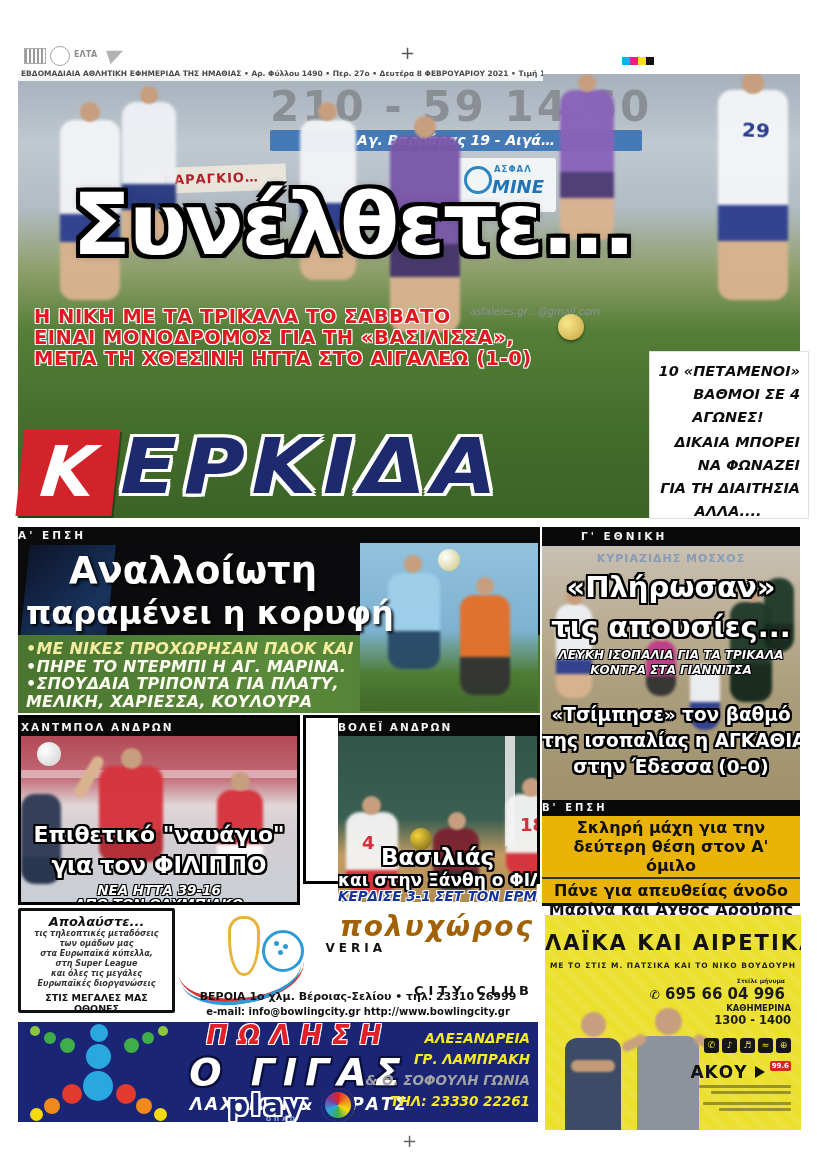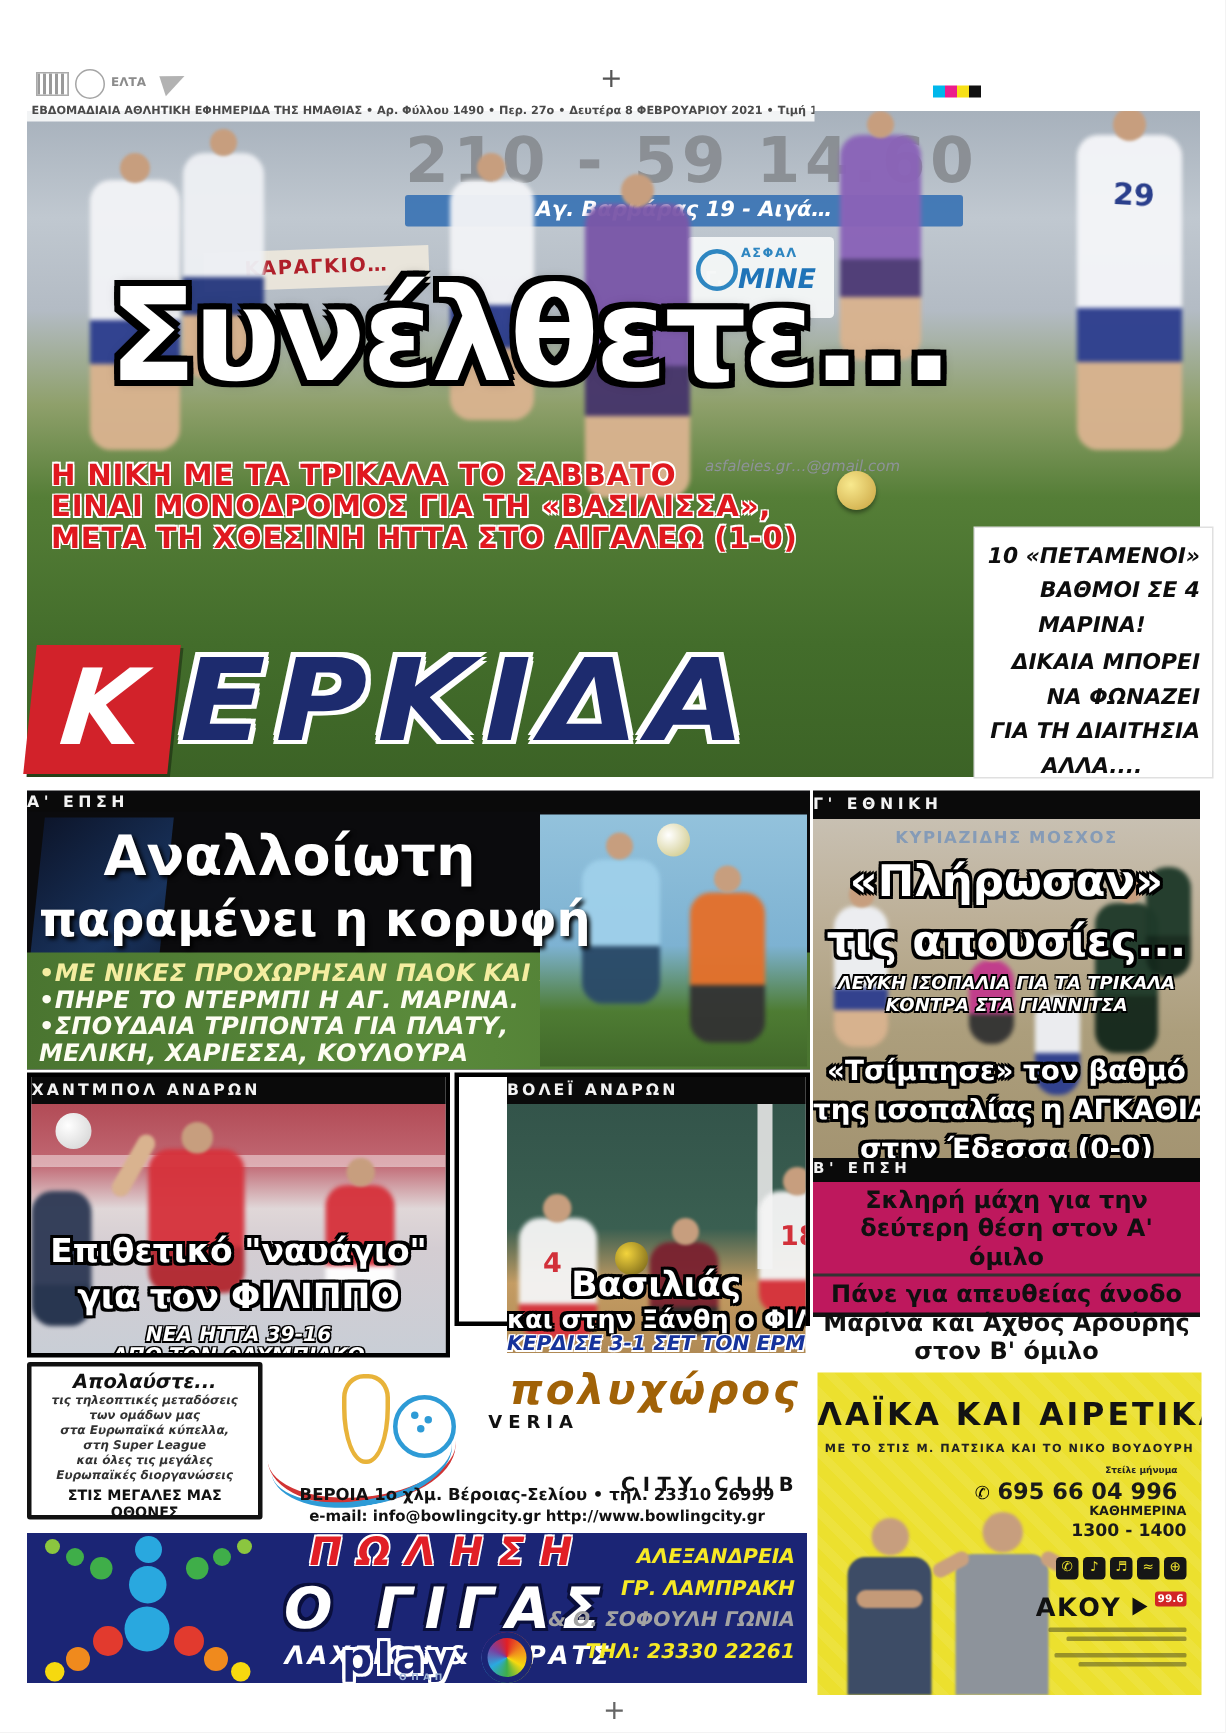--- a/index.html
+++ b/index.html
@@ -77,21 +77,21 @@
       <div class="b olw1 ws" style="font-size:19.5px;line-height:21px;color:#e0181f;letter-spacing:.5px;">Η ΝΙΚΗ ΜΕ ΤΑ ΤΡΙΚΑΛΑ ΤΟ ΣΑΒΒΑΤΟ</div>
       <div class="b olw1 ws" style="font-size:19.5px;line-height:21px;color:#e0181f;letter-spacing:.5px;">ΕΙΝΑΙ ΜΟΝΟΔΡΟΜΟΣ ΓΙΑ ΤΗ «ΒΑΣΙΛΙΣΣΑ»,</div>
       <div class="b olw1 ws" style="font-size:19.5px;line-height:21px;color:#e0181f;letter-spacing:.5px;">ΜΕΤΑ ΤΗ ΧΘΕΣΙΝΗ ΗΤΤΑ ΣΤΟ ΑΙΓΑΛΕΩ (1-0)</div>
     </div>
   </div>
 
   <div class="abs" style="left:650px;top:352px;width:158px;height:166px;background:#fff;box-shadow:0 0 0 1px #e0e0e0;z-index:10;padding:8px 8px 0 6px;box-sizing:border-box;text-align:right;">
     <div class="b i" style="font-size:14.5px;line-height:23px;color:#0d0d0d;">
       <div>10 «ΠΕΤΑΜΕΝΟΙ»</div>
       <div>ΒΑΘΜΟΙ ΣΕ 4</div>
-      <div style="text-align:center;">ΜΑΡΙΝΑ!</div>
+      <div style="text-align:center;">ΑΓΩΝΕΣ!</div>
     </div>
     <div class="b i" style="font-size:14.5px;line-height:23px;color:#0d0d0d;margin-top:2px;">
       <div>ΔΙΚΑΙΑ ΜΠΟΡΕΙ</div>
       <div>ΝΑ ΦΩΝΑΖΕΙ</div>
       <div>ΓΙΑ ΤΗ ΔΙΑΙΤΗΣΙΑ</div>
       <div style="text-align:center;">ΑΛΛΑ....</div>
     </div>
   </div>
 
   <div class="abs" style="left:18px;top:428px;width:522px;height:92px;z-index:10;">
@@ -156,42 +156,42 @@
       <div class="fig" style="left:95px;top:92px;width:46px;height:62px;background:linear-gradient(180deg,#7a2230 0 70%,#2b2b2b 70% 100%);"></div>
       <div class="head" style="left:110px;top:76px;width:18px;height:18px;"></div>
       <div class="abs" style="left:72px;top:92px;width:22px;height:22px;border-radius:50%;background:radial-gradient(circle at 35% 35%,#f3d43c,#6b5a16);"></div>
       <div class="abs b ctr olb2 ws" style="left:0;top:108px;width:100%;font-size:23px;color:#fff;">Βασιλιάς</div>
       <div class="abs b ctr olb2 ws" style="left:0;top:134px;width:100%;font-size:17px;color:#fff;">και στην Ξάνθη ο ΦΙΛΙΠΠΟΣ</div>
       <div class="abs b i ctr olw1 ws" style="left:0;top:152px;width:100%;font-size:13.5px;color:#16339b;">ΚΕΡΔΙΣΕ 3-1 ΣΕΤ ΤΟΝ ΕΡΜΟΓΕΝΗ</div>
     </div>
   </div>
 
   <div class="abs" style="left:542px;top:527px;width:258px;height:273px;">
-    <div class="secbar" style="height:19px;font-size:10.5px;line-height:19px;">Γ' ΕΘΝΙΚΗ</div>
+    <div class="secbar" style="height:19px;font-size:10.5px;line-height:19px;padding-left:39px;">Γ' ΕΘΝΙΚΗ</div>
     <div style="position:relative;height:254px;overflow:hidden;background:linear-gradient(180deg,#c8c0b2 0%,#bdb098 26%,#ac9e7c 56%,#a1916e 100%);">
       <div class="abs b ctr ws" style="left:0;top:6px;width:100%;font-size:11px;letter-spacing:1px;color:#7f98b8;opacity:.9;">ΚΥΡΙΑΖΙΔΗΣ ΜΟΣΧΟΣ</div>
       <div class="fig" style="left:14px;top:58px;width:36px;height:94px;background:linear-gradient(180deg,#eef0f4 0 58%,#2e3f8f 58% 74%,#d9b38f 74% 100%);"></div>
       <div class="head" style="left:24px;top:42px;width:17px;height:17px;"></div>
       <div class="fig" style="left:188px;top:56px;width:42px;height:100px;background:linear-gradient(180deg,#1f3a2a 0 62%,#14281c 62% 100%);"></div>
       <div class="head" style="left:202px;top:38px;width:18px;height:18px;"></div>
       <div class="fig" style="left:222px;top:32px;width:30px;height:74px;background:linear-gradient(180deg,#1f3a2a 0 62%,#14281c 62% 100%);"></div>
       <div class="fig" style="left:104px;top:94px;width:30px;height:56px;background:linear-gradient(180deg,#c23a8c 0 64%,#333 64% 100%);"></div>
       <div class="head" style="left:112px;top:80px;width:15px;height:15px;"></div>
       <div class="fig" style="left:148px;top:118px;width:30px;height:66px;background:linear-gradient(180deg,#eef0f4 0 58%,#2e3f8f 58% 100%);"></div>
       <div class="abs b ctr olb2 ws" style="left:0;top:24px;width:100%;font-size:29px;color:#fff;">«Πλήρωσαν»</div>
       <div class="abs b ctr olb2 ws" style="left:0;top:64px;width:100%;font-size:29px;color:#fff;">τις απουσίες...</div>
       <div class="abs b i ctr olb1 ws" style="left:0;top:102px;width:100%;font-size:12px;color:#fff;">ΛΕΥΚΗ ΙΣΟΠΑΛΙΑ ΓΙΑ ΤΑ ΤΡΙΚΑΛΑ</div>
       <div class="abs b i ctr olb1 ws" style="left:0;top:117px;width:100%;font-size:12px;color:#fff;">ΚΟΝΤΡΑ ΣΤΑ ΓΙΑΝΝΙΤΣΑ</div>
       <div class="abs b ctr olb2 ws" style="left:0;top:158px;width:100%;font-size:18.5px;color:#fff;">«Τσίμπησε» τον βαθμό</div>
       <div class="abs b ctr olb2 ws" style="left:0;top:184px;width:100%;font-size:18.5px;color:#fff;">της ισοπαλίας η ΑΓΚΑΘΙΑ</div>
       <div class="abs b ctr olb2 ws" style="left:0;top:210px;width:100%;font-size:18.5px;color:#fff;">στην Έδεσσα (0-0)</div>
     </div>
   </div>
 
-  <div class="abs" style="left:542px;top:772px;width:258px;height:106px;border-bottom:3px solid #111;box-sizing:border-box;background:#be185d;">
+  <div class="abs" style="left:542px;top:800px;width:258px;height:106px;border-bottom:3px solid #111;box-sizing:border-box;background:#eab308;">
     <div class="secbar" style="height:16px;font-size:10px;line-height:16px;">Β' ΕΠΣΗ</div>
     <div class="b ctr" style="font-size:16px;line-height:19px;color:#101010;padding:2px 4px;border-bottom:2px solid #333;">Σκληρή μάχη για την δεύτερη θέση στον Α' όμιλο</div>
     <div class="b ctr" style="font-size:16px;line-height:19px;color:#101010;padding:2px 4px;">Πάνε για απευθείας άνοδο Μαρίνα και Άχθος Αρούρης στον Β' όμιλο</div>
   </div>
 
   <div class="abs" style="left:18px;top:908px;width:157px;height:105px;border:3px solid #111;border-radius:2px;box-sizing:border-box;background:#fff;padding:3px 4px;">
     <div class="b i ctr" style="font-size:13px;color:#111;">Απολαύστε...</div>
     <div class="i ctr" style="font-size:8px;line-height:10px;color:#333;font-weight:600;">
       <div>τις τηλεοπτικές μεταδόσεις</div>
       <div>των ομάδων μας</div>

